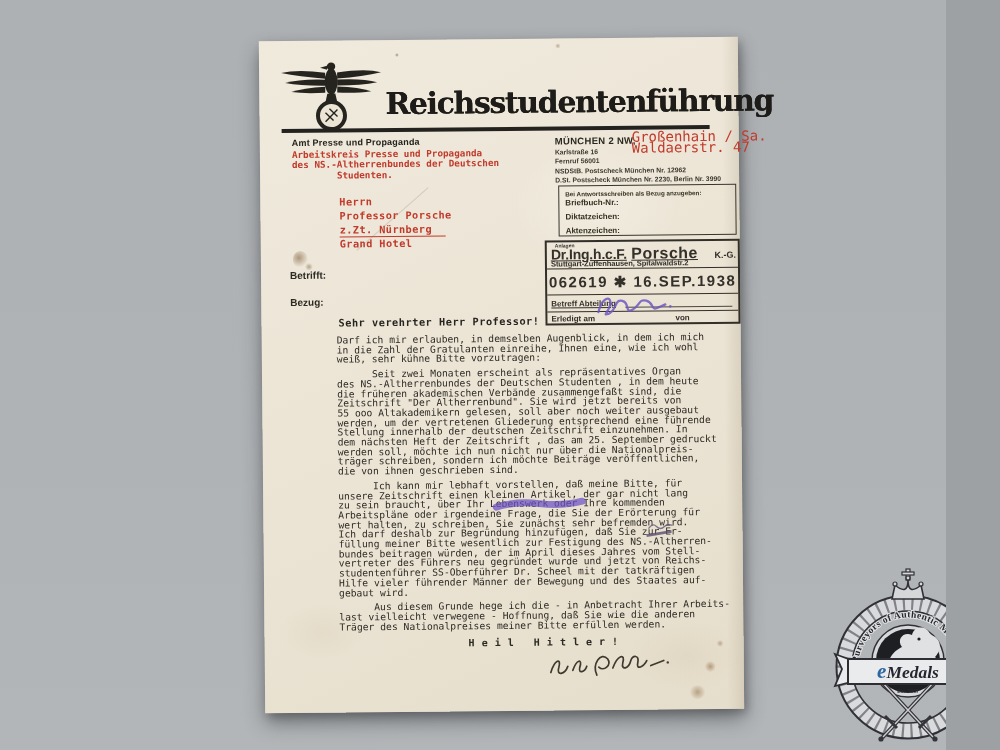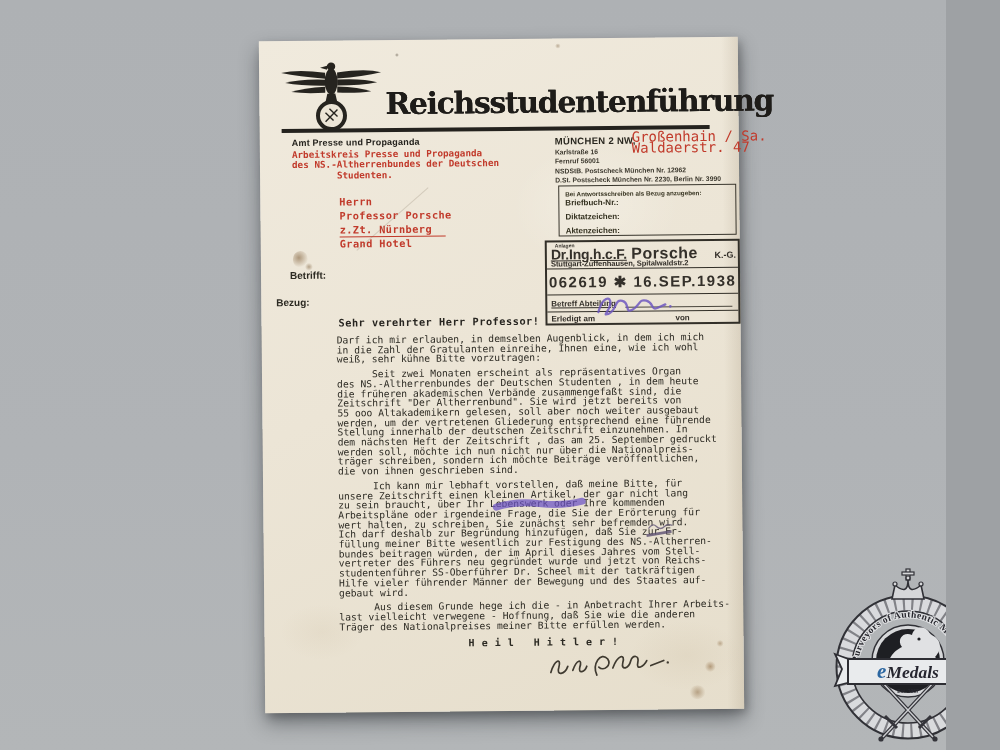--- a/index.html
+++ b/index.html
@@ -33,21 +33,21 @@
   
   .refbox{border:1.3px solid #38352c;}
   .refbox .hd{font-size:6.3px;font-weight:bold;color:#35321f;margin:4px 0 1px 6px;white-space:nowrap;}
   .refbox .fld div{font-size:8px;font-weight:bold;color:#33301f;margin:0 0 5.2px 6px;white-space:nowrap;}
   
   .stamp{border:2px solid #322f28;color:#34302a;}
   .stamp .r1{border-bottom:1.6px solid #322f28;position:relative;height:26px;}
   .anlagen{position:absolute;left:8px;top:0px;font-size:5px;font-weight:bold;}
   .coname{position:absolute;left:4px;top:3px;white-space:nowrap;}
   .coname .p1{font-size:14px;font-weight:bold;letter-spacing:-.2px;text-decoration:underline;}
-  .coname .p2{font-size:16px;font-weight:bold;letter-spacing:.5px;}
+  .coname .p2{font-size:16px;font-weight:bold;letter-spacing:.5px;text-decoration:underline;}
   .coname .p3{font-size:9px;font-weight:bold;padding-left:12px;}
   .coaddr{position:absolute;left:4px;top:17px;font-size:7.6px;font-weight:bold;letter-spacing:-.1px;white-space:nowrap;}
   .stamp .r2{border-bottom:1.6px solid #322f28;height:26px;text-align:center;
              font-size:15px;font-weight:bold;letter-spacing:1.5px;padding-top:4px;box-sizing:border-box;
              font-family:"Liberation Sans",sans-serif;}
   .stamp .r3{border-bottom:1.6px solid #322f28;height:16px;position:relative;}
   .stamp .r3 span{position:absolute;left:4px;top:4px;font-size:8px;font-weight:bold;text-decoration:underline;}
   .stamp .r3 i{position:absolute;left:78px;right:6px;bottom:3px;border-bottom:1px solid #4a463d;}
   .stamp .r4{height:13px;position:relative;font-size:8px;font-weight:bold;}
   .stamp .r4 .a{position:absolute;left:4px;top:2px;}
@@ -149,21 +149,21 @@
     </div>
 
     <div class="abs typed red recipient" style="left:79px;top:154px">
         <div>Herrn</div>
         <div>Professor Porsche</div>
         <div><span class="red-underline">z.Zt. Nürnberg</span></div>
         <div>Grand Hotel</div>
       </div>
 
     <div class="abs mlabel" style="left:29px;top:229px">Betrifft:</div>
-    <div class="abs mlabel" style="left:15px;top:256px">Bezug:</div>
+    <div class="abs mlabel" style="left:29px;top:256px">Bezug:</div>
 
     <div class="abs typed salutation" style="left:77px;top:276px">Sehr verehrter Herr Professor!</div>
     <div class="abs typed body" style="left:75px;top:295px;width:400px">
         <div class="para">
           <div>Darf ich mir erlauben, in demselben Augenblick, in dem ich mich</div>
           <div>in die Zahl der Gratulanten einreihe, Ihnen eine, wie ich wohl</div>
           <div>weiß, sehr kühne Bitte vorzutragen:</div>
         </div>
         <div class="para">
           <div>      Seit zwei Monaten erscheint als repräsentatives Organ</div>

